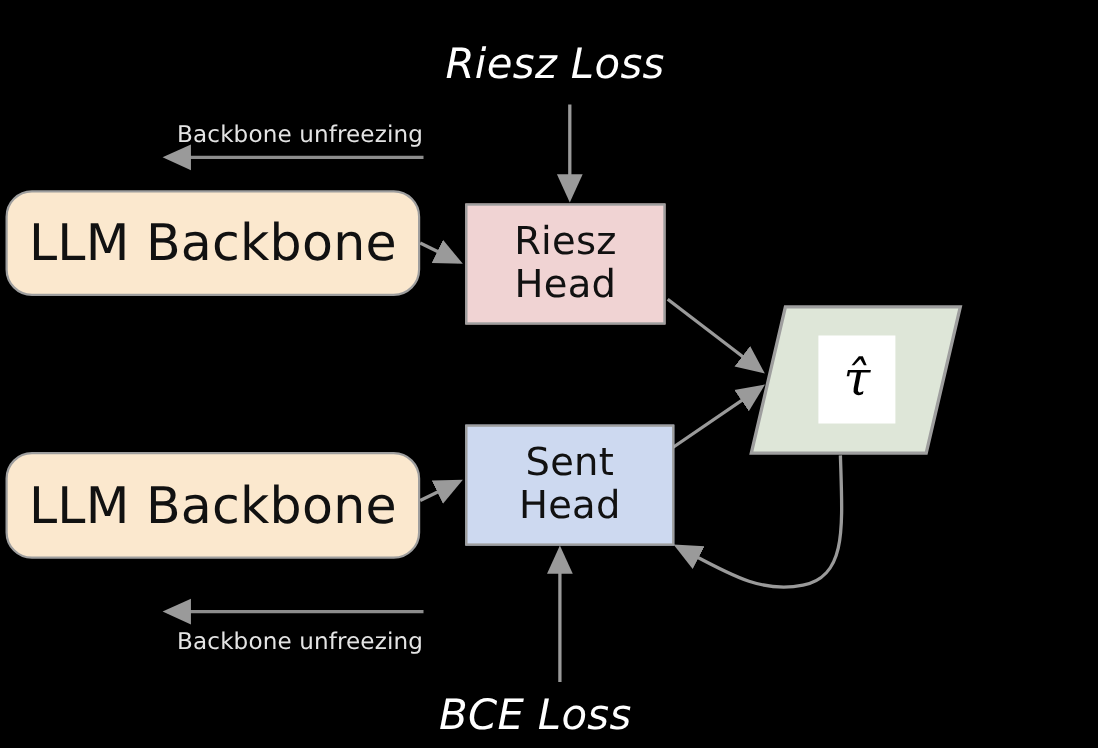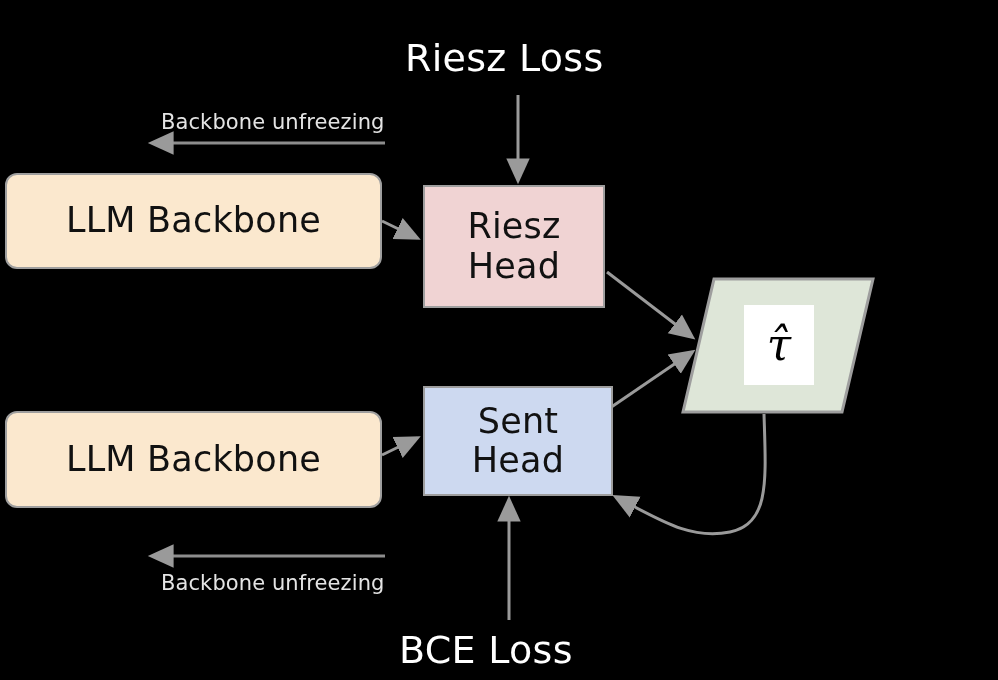--- a/index.html
+++ b/index.html
@@ -30,39 +30,40 @@
     position: absolute;
     display: flex;
     align-items: center;
     justify-content: center;
     text-align: center;
     color: #111111;
     box-sizing: border-box;
     line-height: 1.12;
   }
   .node-backbone {
-    border-radius: 12px;
+    border-radius: 24px;
     border: 2px solid #9e9e9e;
-    font-size: 35px;
+    font-size: 46px;
     letter-spacing: 0.2px;
   }
   .node-head {
     border: 2px solid #9e9e9e;
     font-size: 35px;
     letter-spacing: 0.2px;
     white-space: pre-line;
   }
   .free-label {
     position: absolute;
     color: #ffffff;
     white-space: nowrap;
   }
   .loss-label {
     font-size: 38px;
     letter-spacing: 0.3px;
+    font-style: italic;
   }
   .unfreeze-label {
     font-size: 21px;
     color: #e4e4e4;
     letter-spacing: 0.1px;
     margin-left: 12px;
   }
   .tau-chip {
     position: absolute;
     background: #ffffff;
@@ -110,21 +111,21 @@
   </svg>
 
   <div class="node node-backbone" style="left:5px; top:173px; width:377px; height:96px; background:#fbe8ce;">
     <span>LLM Backbone</span>
   </div>
 
   <div class="node node-backbone" style="left:5px; top:411px; width:377px; height:97px; background:#fbe8ce;">
     <span>LLM Backbone</span>
   </div>
 
-  <div class="node node-head" style="left:423px; top:185px; width:182px; height:123px; background:#f0d3d3;">
+  <div class="node node-head" style="left:423px; top:185px; width:182px; height:110px; background:#f0d3d3;">
     <span>Riesz
 Head</span>
   </div>
 
   <div class="node node-head" style="left:423px; top:386px; width:190px; height:110px; background:#cdd9f0;">
     <span>Sent
 Head</span>
   </div>
 
   <div class="tau-chip" style="left:744px; top:305px; width:70px; height:80px;">

